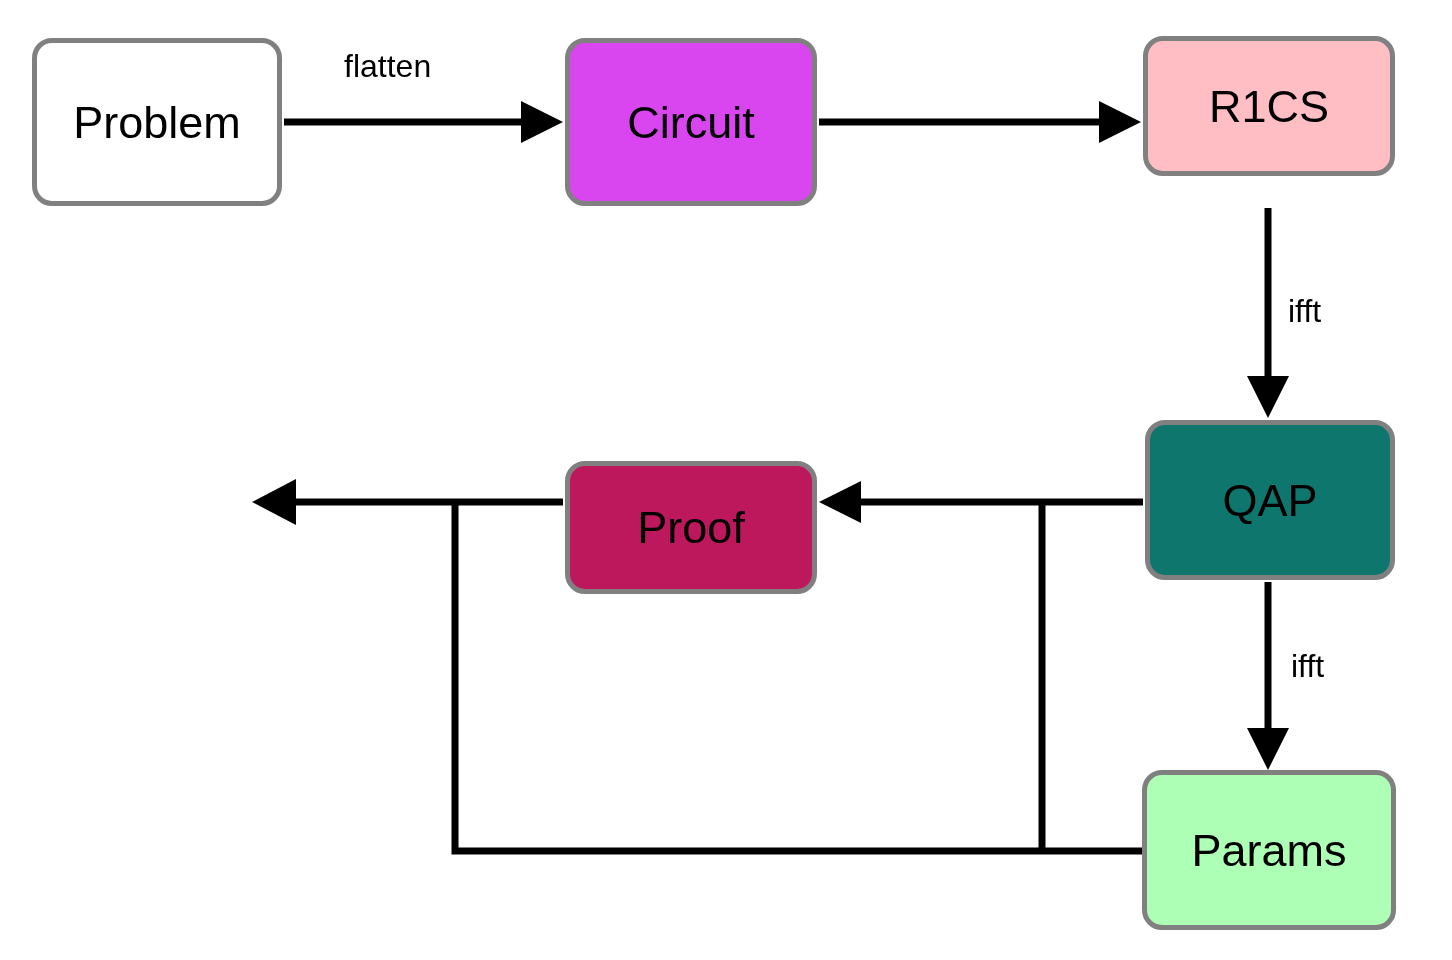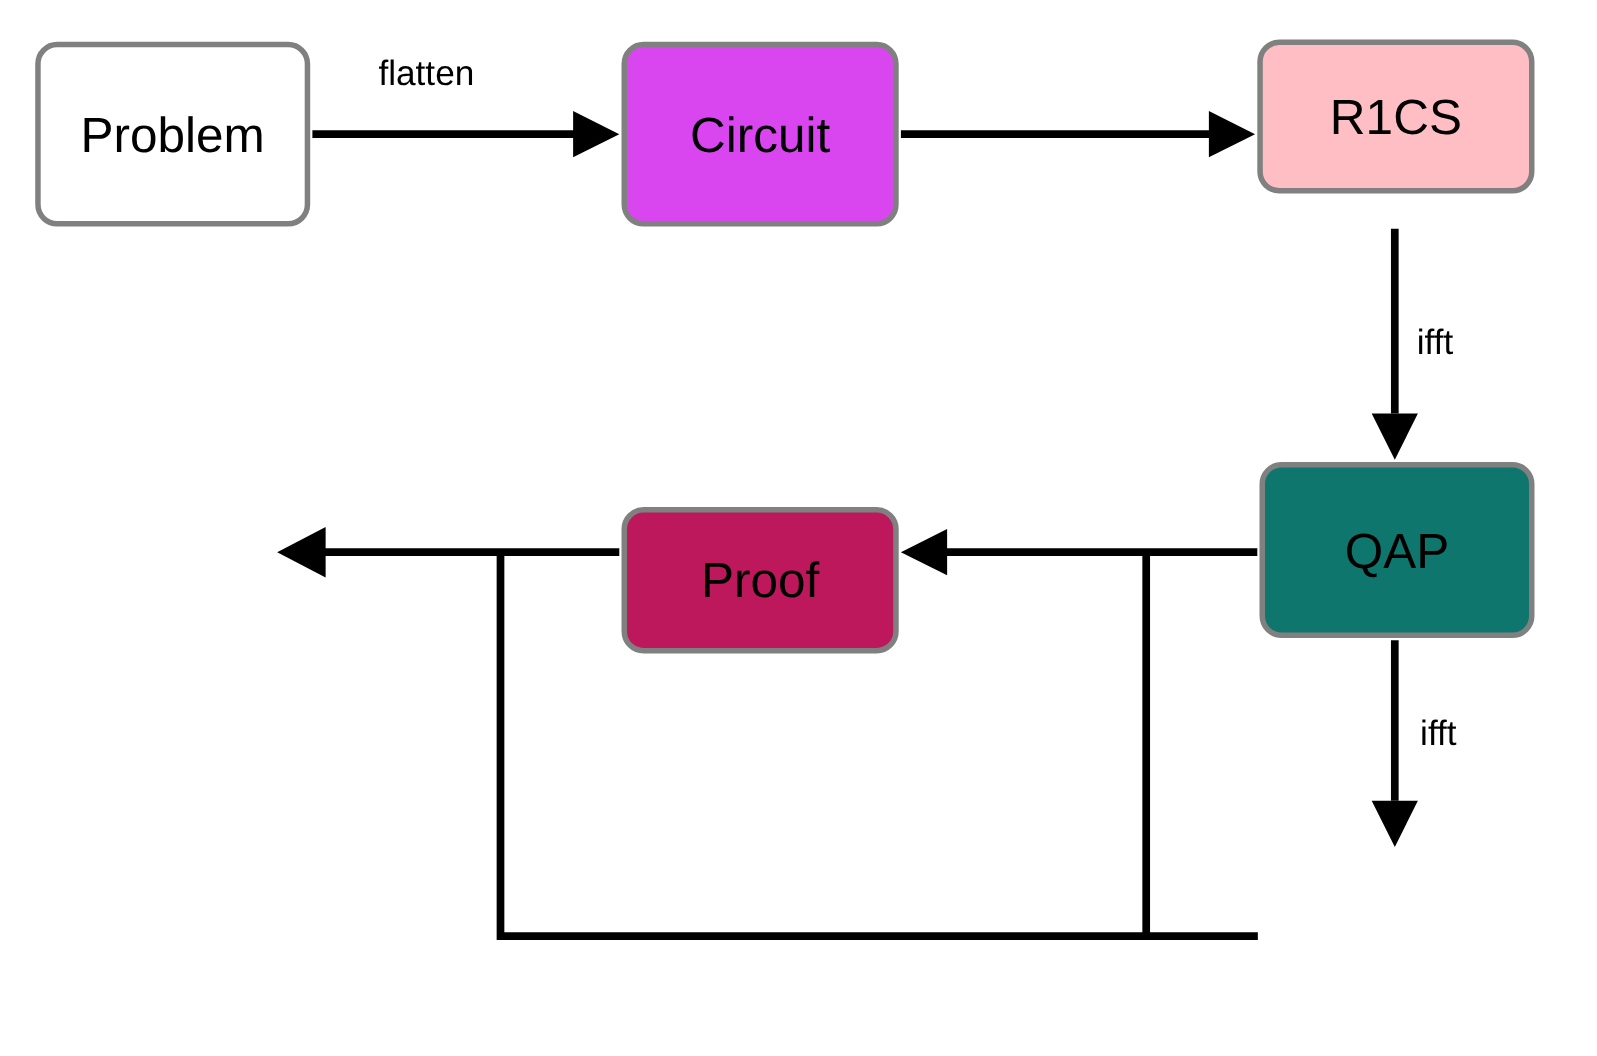--- a/index.html
+++ b/index.html
@@ -128,18 +128,21 @@
   </div>
 
   <div class="node" id="node-qap">
     <span class="node-label">QAP</span>
   </div>
 
   <div class="node" id="node-proof">
     <span class="node-label">Proof</span>
   </div>
 
+  <div class="node" id="node-params">
+    <span class="node-label">Params</span>
+  </div>
 
   <div class="edge-label" id="label-flatten">flatten</div>
   <div class="edge-label" id="label-ifft">ifft</div>
   <div class="edge-label" id="label-setup">ifft</div>
 
 </div>
 
 </body></html>

